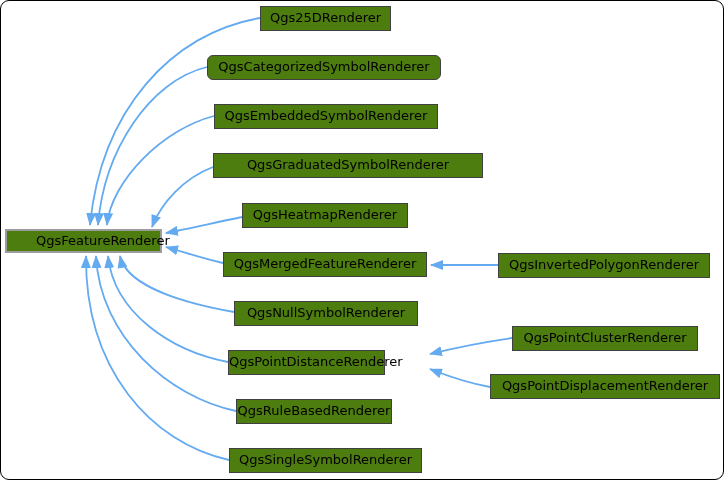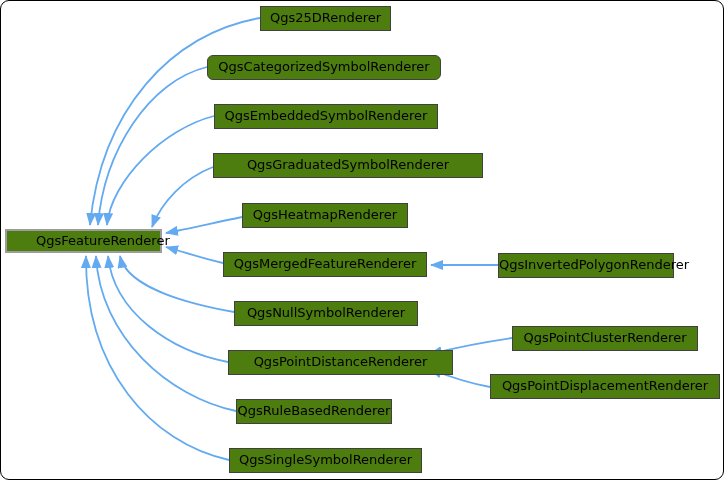--- a/index.html
+++ b/index.html
@@ -73,25 +73,25 @@
   <div class="node" style="left:213px;top:103px;width:224px;">QgsEmbeddedSymbolRenderer</div>
 
   <div class="node" style="left:212px;top:152px;width:270px;">QgsGraduatedSymbolRenderer</div>
 
   <div class="node" style="left:241px;top:202px;width:166px;">QgsHeatmapRenderer</div>
 
   <div class="node" style="left:222px;top:251px;width:204px;">QgsMergedFeatureRenderer</div>
 
   <div class="node" style="left:233px;top:300px;width:184px;">QgsNullSymbolRenderer</div>
 
-  <div class="node" style="left:227px;top:349px;width:225px;">QgsPointDistanceRenderer</div>
+  <div class="node" style="left:227px;top:349px;width:157px;">QgsPointDistanceRenderer</div>
 
   <div class="node" style="left:235px;top:398px;width:156px;">QgsRuleBasedRenderer</div>
 
   <div class="node" style="left:228px;top:447px;width:193px;">QgsSingleSymbolRenderer</div>
 
-  <div class="node" style="left:497px;top:252px;width:176px;">QgsInvertedPolygonRenderer</div>
+  <div class="node" style="left:497px;top:252px;width:212px;">QgsInvertedPolygonRenderer</div>
 
   <div class="node" style="left:511px;top:325px;width:186px;">QgsPointClusterRenderer</div>
 
   <div class="node" style="left:489px;top:373px;width:230px;">QgsPointDisplacementRenderer</div>
 
 </div>
 
 </body></html>

